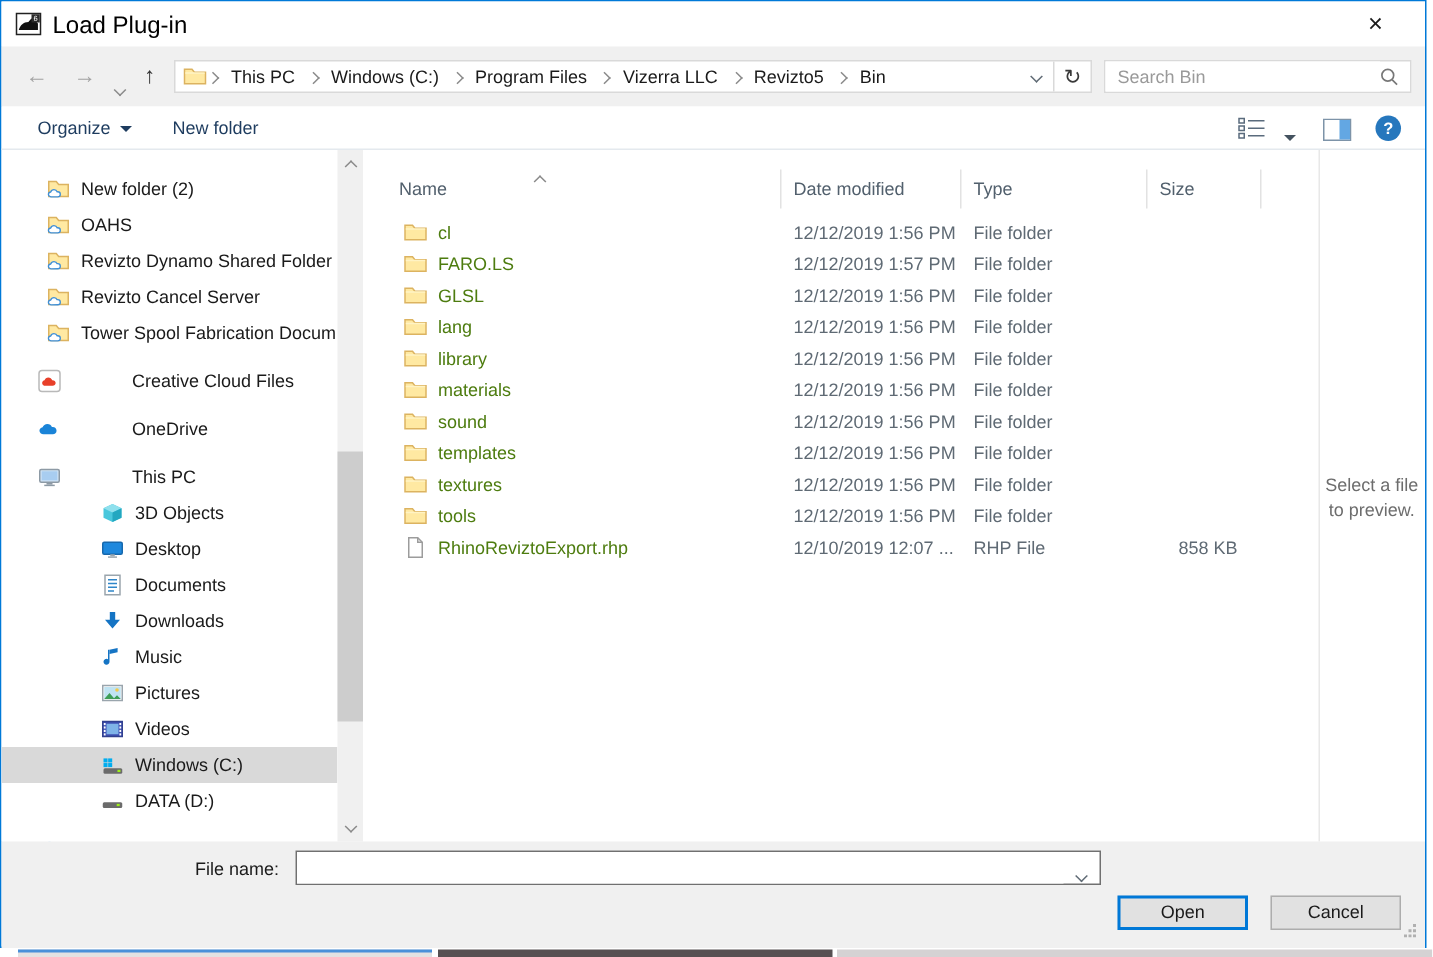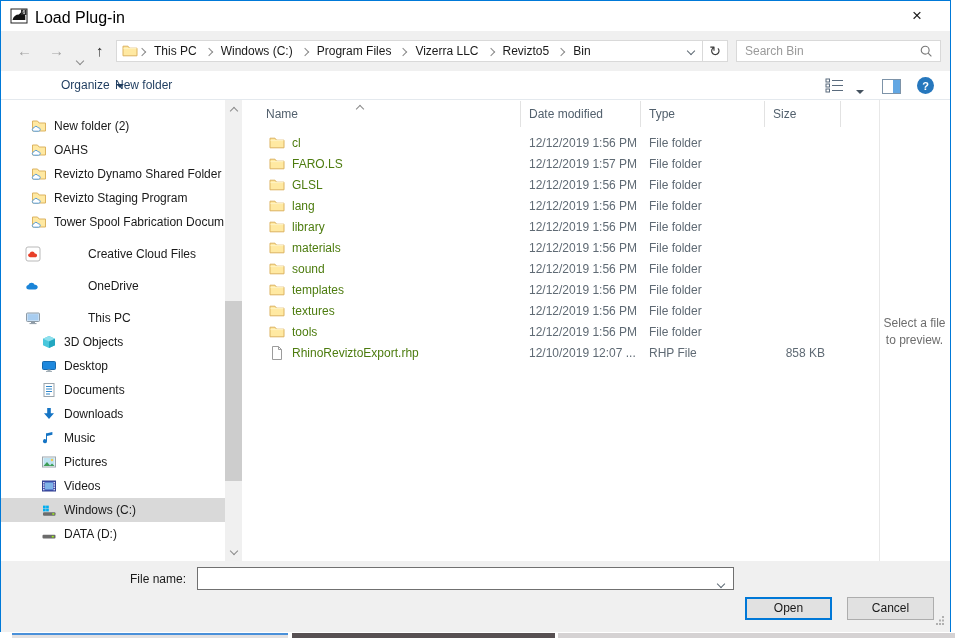--- a/index.html
+++ b/index.html
@@ -32,21 +32,21 @@
   .searchbox{position:absolute;left:735px;top:9px;width:205px;height:22px;background:#fff;
              border:1px solid #d9d9d9;box-sizing:border-box;}
   .searchbox input{position:absolute;left:0;top:0;width:175px;height:20px;border:none;outline:none;
                    padding:0 0 0 8px;font-family:"Liberation Sans",sans-serif;font-size:12px;color:#444;}
   .searchbox input::placeholder{color:#9a9a9a;opacity:1;}
   .search-mag{position:absolute;right:6px;top:3px;}
   
   .toolbar{position:absolute;left:0;top:70px;right:0;height:29px;background:#fff;
            border-bottom:1px solid #e4e9ee;box-sizing:border-box;}
   .tool-link{position:absolute;top:7px;color:#1e3c5f;white-space:nowrap;}
-  .organize{left:24px;margin-left:36px;}
+  .organize{left:24px;}
   .newfolder{left:114px;}
   .caret-down{display:inline-block;width:0;height:0;border-left:4px solid transparent;
               border-right:4px solid transparent;border-top:4px solid #1e3c5f;margin-left:6px;vertical-align:middle;}
   .view-btn{position:absolute;left:824px;top:7px;}
   .view-caret{position:absolute;left:855px;top:13px;}
   .pane-btn{position:absolute;left:881px;top:8px;}
   .help-btn{position:absolute;left:915px;top:5px;}
   
   .chev{display:inline-block;width:5px;height:5px;border-right:1.4px solid #5f6a74;
         border-bottom:1.4px solid #5f6a74;}
@@ -54,30 +54,30 @@
   .chev.down{transform:rotate(45deg);}
   .chev.up{transform:rotate(-135deg);}
   .chev.grey{border-color:#8a8a8a;}
   
   .content{position:absolute;left:0;top:99px;right:0;height:461px;background:#fff;}
   .sidebar{position:absolute;left:0;top:0;width:224px;height:461px;overflow:hidden;}
   .side-item{height:24px;display:flex;align-items:center;white-space:nowrap;box-sizing:border-box;}
   .side-item .ic{width:16px;height:16px;margin-right:7px;flex:0 0 auto;}
   .side-item.lvl1{padding-left:24px;gap:40px;}
   .side-item.top{padding-left:30px;}
-  .side-item.lvl2{padding-left:40px;}
+  .side-item.lvl2{padding-left:66px;}
   .side-item.gap{margin-top:8px;}
   .side-item.first{margin-top:14px;}
   .side-item.selected{background:#d9d9d9;}
   .side-scroll{position:absolute;left:224px;top:0;width:17px;height:461px;background:#f0f0f0;}
   .ss-btn{position:absolute;left:0;width:17px;height:17px;display:flex;align-items:center;justify-content:center;}
   .ss-up{top:2px;} .ss-down{bottom:2px;}
   .ss-thumb{position:absolute;left:0;top:201px;width:17px;height:180px;background:#cdcdcd;}
   
-  .filelist{position:absolute;left:248px;top:0;width:632px;height:461px;}
+  .filelist{position:absolute;left:248px;top:12px;width:632px;height:461px;}
   .fl-header{position:absolute;left:0;top:1px;width:632px;height:26px;display:flex;color:#52606d;}
   .fl-header .hcell{display:flex;align-items:center;box-sizing:border-box;border-right:1px solid #e2e2e2;
                     padding-left:8px;height:26px;}
   .fl-header .h-name{width:272px;padding-left:17px;}
   .fl-header .h-date{width:120px;}
   .fl-header .h-type{width:124px;}
   .fl-header .h-size{width:76px;}
   .sort-caret{position:absolute;left:108px;top:0px;}
   .fl-rows{position:absolute;left:0;top:32px;width:632px;}
   .frow{height:21px;display:flex;align-items:center;}
@@ -213,21 +213,21 @@
                 <path d="M1.5 3h5l1.6 2h6.4v8H1.5z" fill="#ffe9a2" stroke="#dcb360"></path>
                 <path d="M3.2 13.2c-1.1 0-1.9-.7-1.9-1.6 0-.8.6-1.5 1.5-1.6.3-.9 1.1-1.6 2.2-1.6 1 0 1.8.6 2.1 1.4h.4c1 0 1.7.8 1.7 1.7s-.7 1.7-1.7 1.7z" fill="#fff" stroke="#3f8fd6" stroke-width=".9"></path>
               </svg></span>
             <span>Revizto Dynamo Shared Folder</span>
           </div>
           <div class="side-item top">
             <span class="ic"><svg width="16" height="16" viewBox="0 0 16 16">
                 <path d="M1.5 3h5l1.6 2h6.4v8H1.5z" fill="#ffe9a2" stroke="#dcb360"></path>
                 <path d="M3.2 13.2c-1.1 0-1.9-.7-1.9-1.6 0-.8.6-1.5 1.5-1.6.3-.9 1.1-1.6 2.2-1.6 1 0 1.8.6 2.1 1.4h.4c1 0 1.7.8 1.7 1.7s-.7 1.7-1.7 1.7z" fill="#fff" stroke="#3f8fd6" stroke-width=".9"></path>
               </svg></span>
-            <span>Revizto Staging Program</span>
+            <span>Revizto Cancel Server</span>
           </div>
           <div class="side-item top">
             <span class="ic"><svg width="16" height="16" viewBox="0 0 16 16">
                 <path d="M1.5 3h5l1.6 2h6.4v8H1.5z" fill="#ffe9a2" stroke="#dcb360"></path>
                 <path d="M3.2 13.2c-1.1 0-1.9-.7-1.9-1.6 0-.8.6-1.5 1.5-1.6.3-.9 1.1-1.6 2.2-1.6 1 0 1.8.6 2.1 1.4h.4c1 0 1.7.8 1.7 1.7s-.7 1.7-1.7 1.7z" fill="#fff" stroke="#3f8fd6" stroke-width=".9"></path>
               </svg></span>
             <span>Tower Spool Fabrication Docum</span>
           </div>
           <div class="side-item lvl1 gap">
             <span class="ic"><svg width="16" height="16" viewBox="0 0 16 16">

